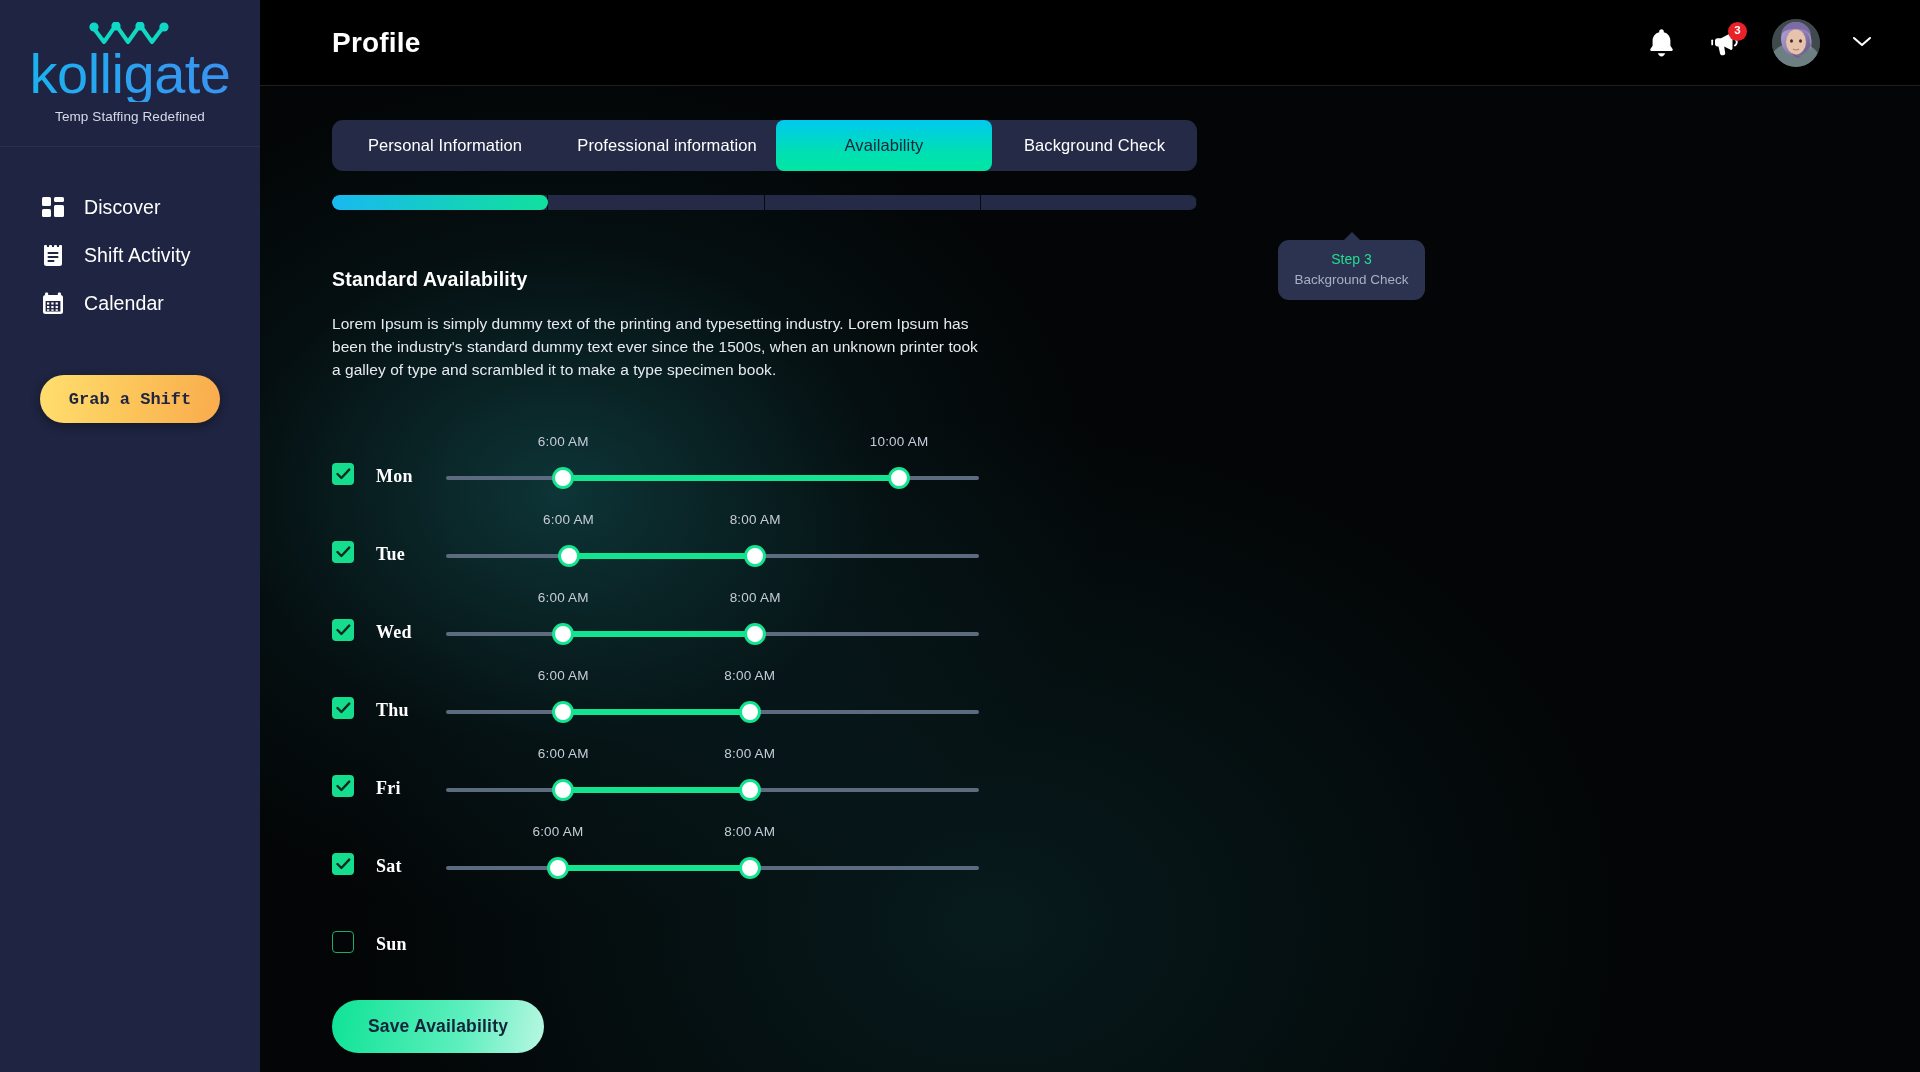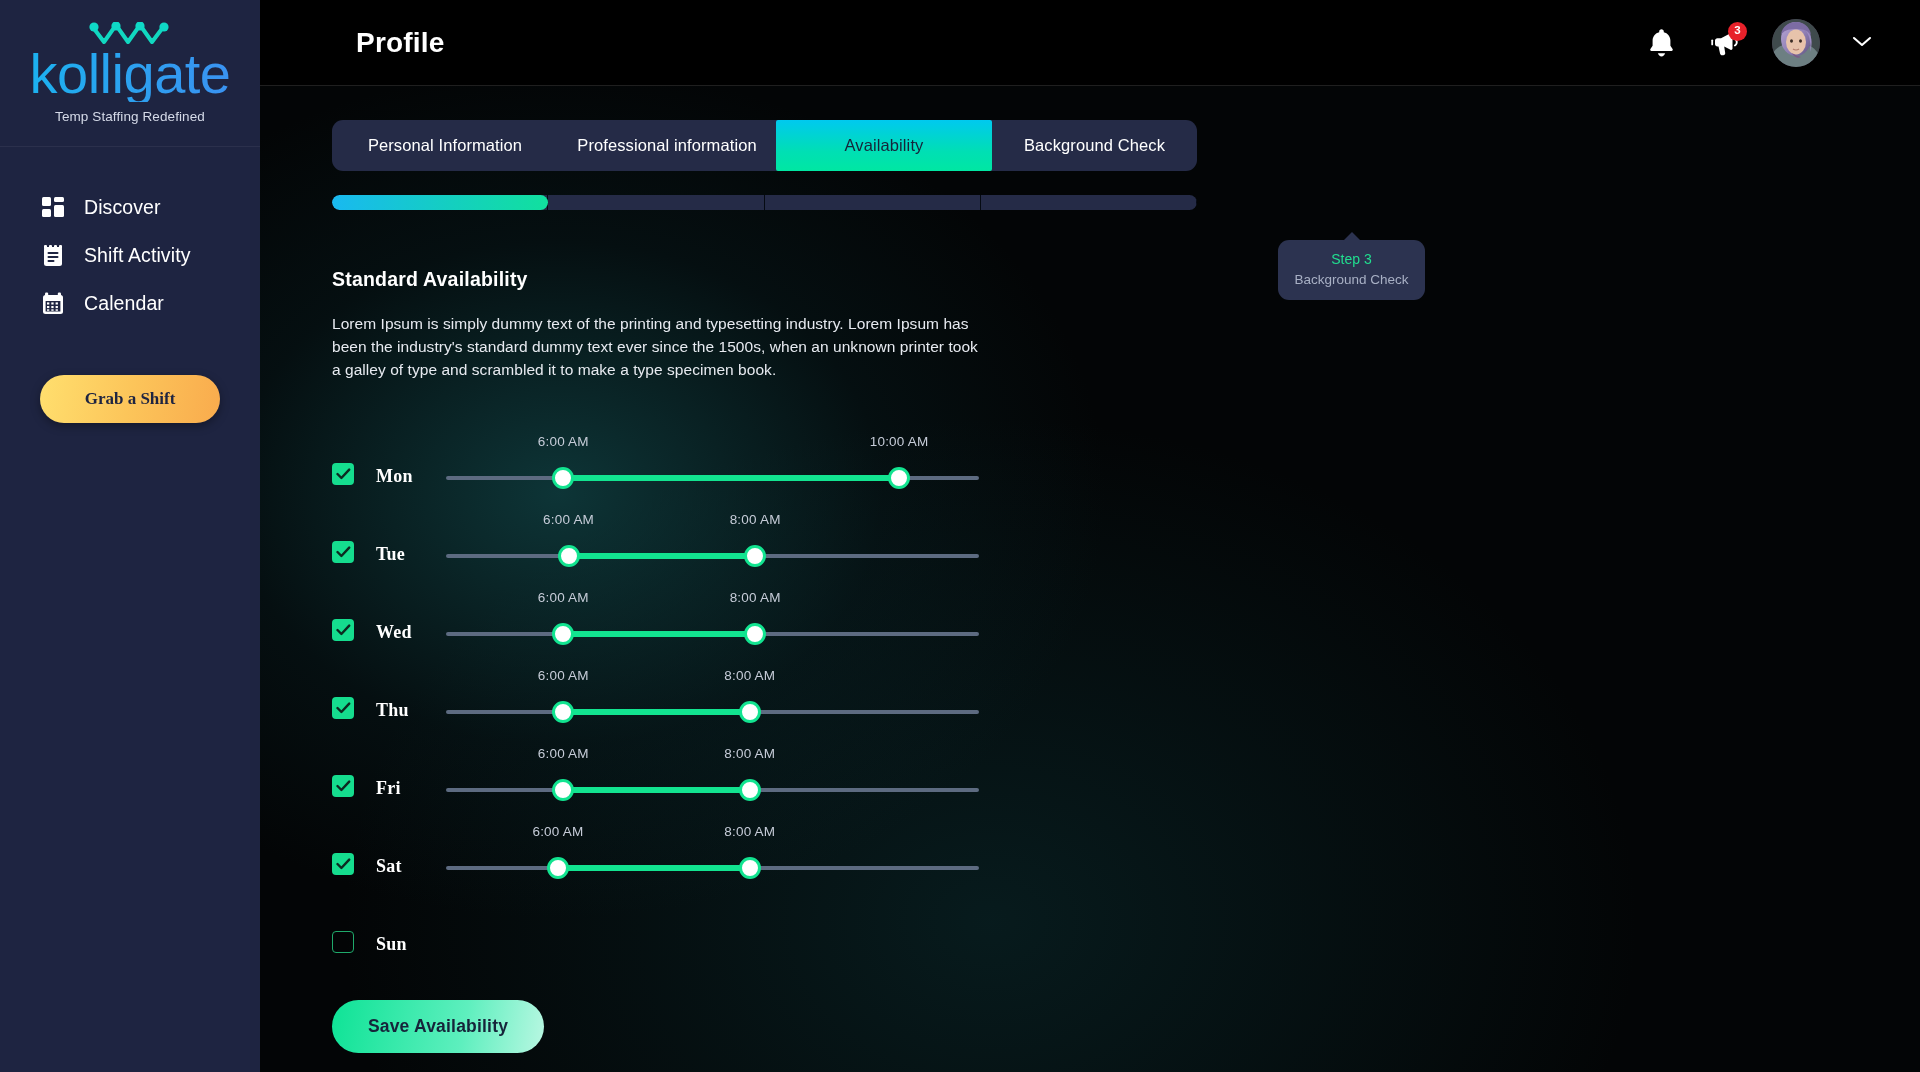--- a/index.html
+++ b/index.html
@@ -35,35 +35,35 @@
     padding:11px 0 11px 40px; cursor:pointer;
   }
   .nav-icon { width:26px; height:26px; flex:0 0 26px; display:flex; align-items:center; justify-content:center; }
   .nav-label { font-size:19.5px; color:#fff; letter-spacing:.1px;text-align:center; }
 
   .grab-wrap { margin-top:48px; padding-left:40px; }
   .grab-btn {
     width:180px; height:48px; border:none; border-radius:26px;
     background:linear-gradient(100deg,#ffdf6e 0%,#fcc55a 50%,#f9ab4d 100%);
     color:#1e2441; font-size:17px; font-weight:700; cursor:pointer;
-    font-family:Liberation Serif, serif;
+    font-family:Liberation Mono, monospace;
     box-shadow:0 3px 10px rgba(0,0,0,.35);
   }
 
   
   .main {
     flex:1; position:relative; height:1072px; overflow:hidden;
     background:
       radial-gradient(720px 560px at 18% 46%, rgba(22,92,95,.55) 0%, rgba(12,50,55,.22) 45%, rgba(0,0,0,0) 76%),
       radial-gradient(900px 700px at 44% 86%, rgba(14,62,66,.38) 0%, rgba(0,0,0,0) 72%),
       #030506;
   }
   .topbar {
     height:86px; display:flex; align-items:center; justify-content:space-between;
-    padding:0 48px 0 96px;
+    padding:0 48px 0 72px;
     border-bottom:1px solid rgba(255,255,255,.12);
     position:relative; z-index:4;
     background:linear-gradient(180deg,#000 0%,#000 100%);
   }
   .page-title { font-size:28px; font-weight:700; letter-spacing:.2px; }
   .topright { display:flex; align-items:center; gap:30px; }
   .ticon { position:relative; width:34px; height:34px; display:flex; align-items:center; justify-content:center; cursor:pointer; }
   .badge {
     position:absolute; top:-4px; right:-5px;
     min-width:19px; height:19px; padding:0 4px;
@@ -89,21 +89,21 @@
     display:flex; align-items:center; justify-content:center;
     font-size:16.5px; color:#fff; cursor:pointer; letter-spacing:.1px;
     height:100%;
   }
   .tab.t0 { width:226px; }
   .tab.t1 { width:218px;text-align:right; }
   .tab.t2 { width:216px; }
   .tab.t3 { width:205px; }
   .tab.active {
     background:linear-gradient(180deg,#00c9ef 0%,#00dfb4 62%,#00e7a2 100%);
-    color:#16243a; font-weight:400; border-radius:2px;
+    color:#16243a; font-weight:400; border-radius:8px;
   }
 
   .prog-zone { width:865px; margin-top:13px; position:relative; }
   .prog-pct {
     position:absolute; left:200px; top:0;
     font-size:15px; font-weight:700; color:#23e08d; letter-spacing:.2px;
   }
   .prog-bar {
     margin-top:24px; width:865px; height:15px;
     background:#252b47; border-radius:7.5px; position:relative; overflow:hidden;

